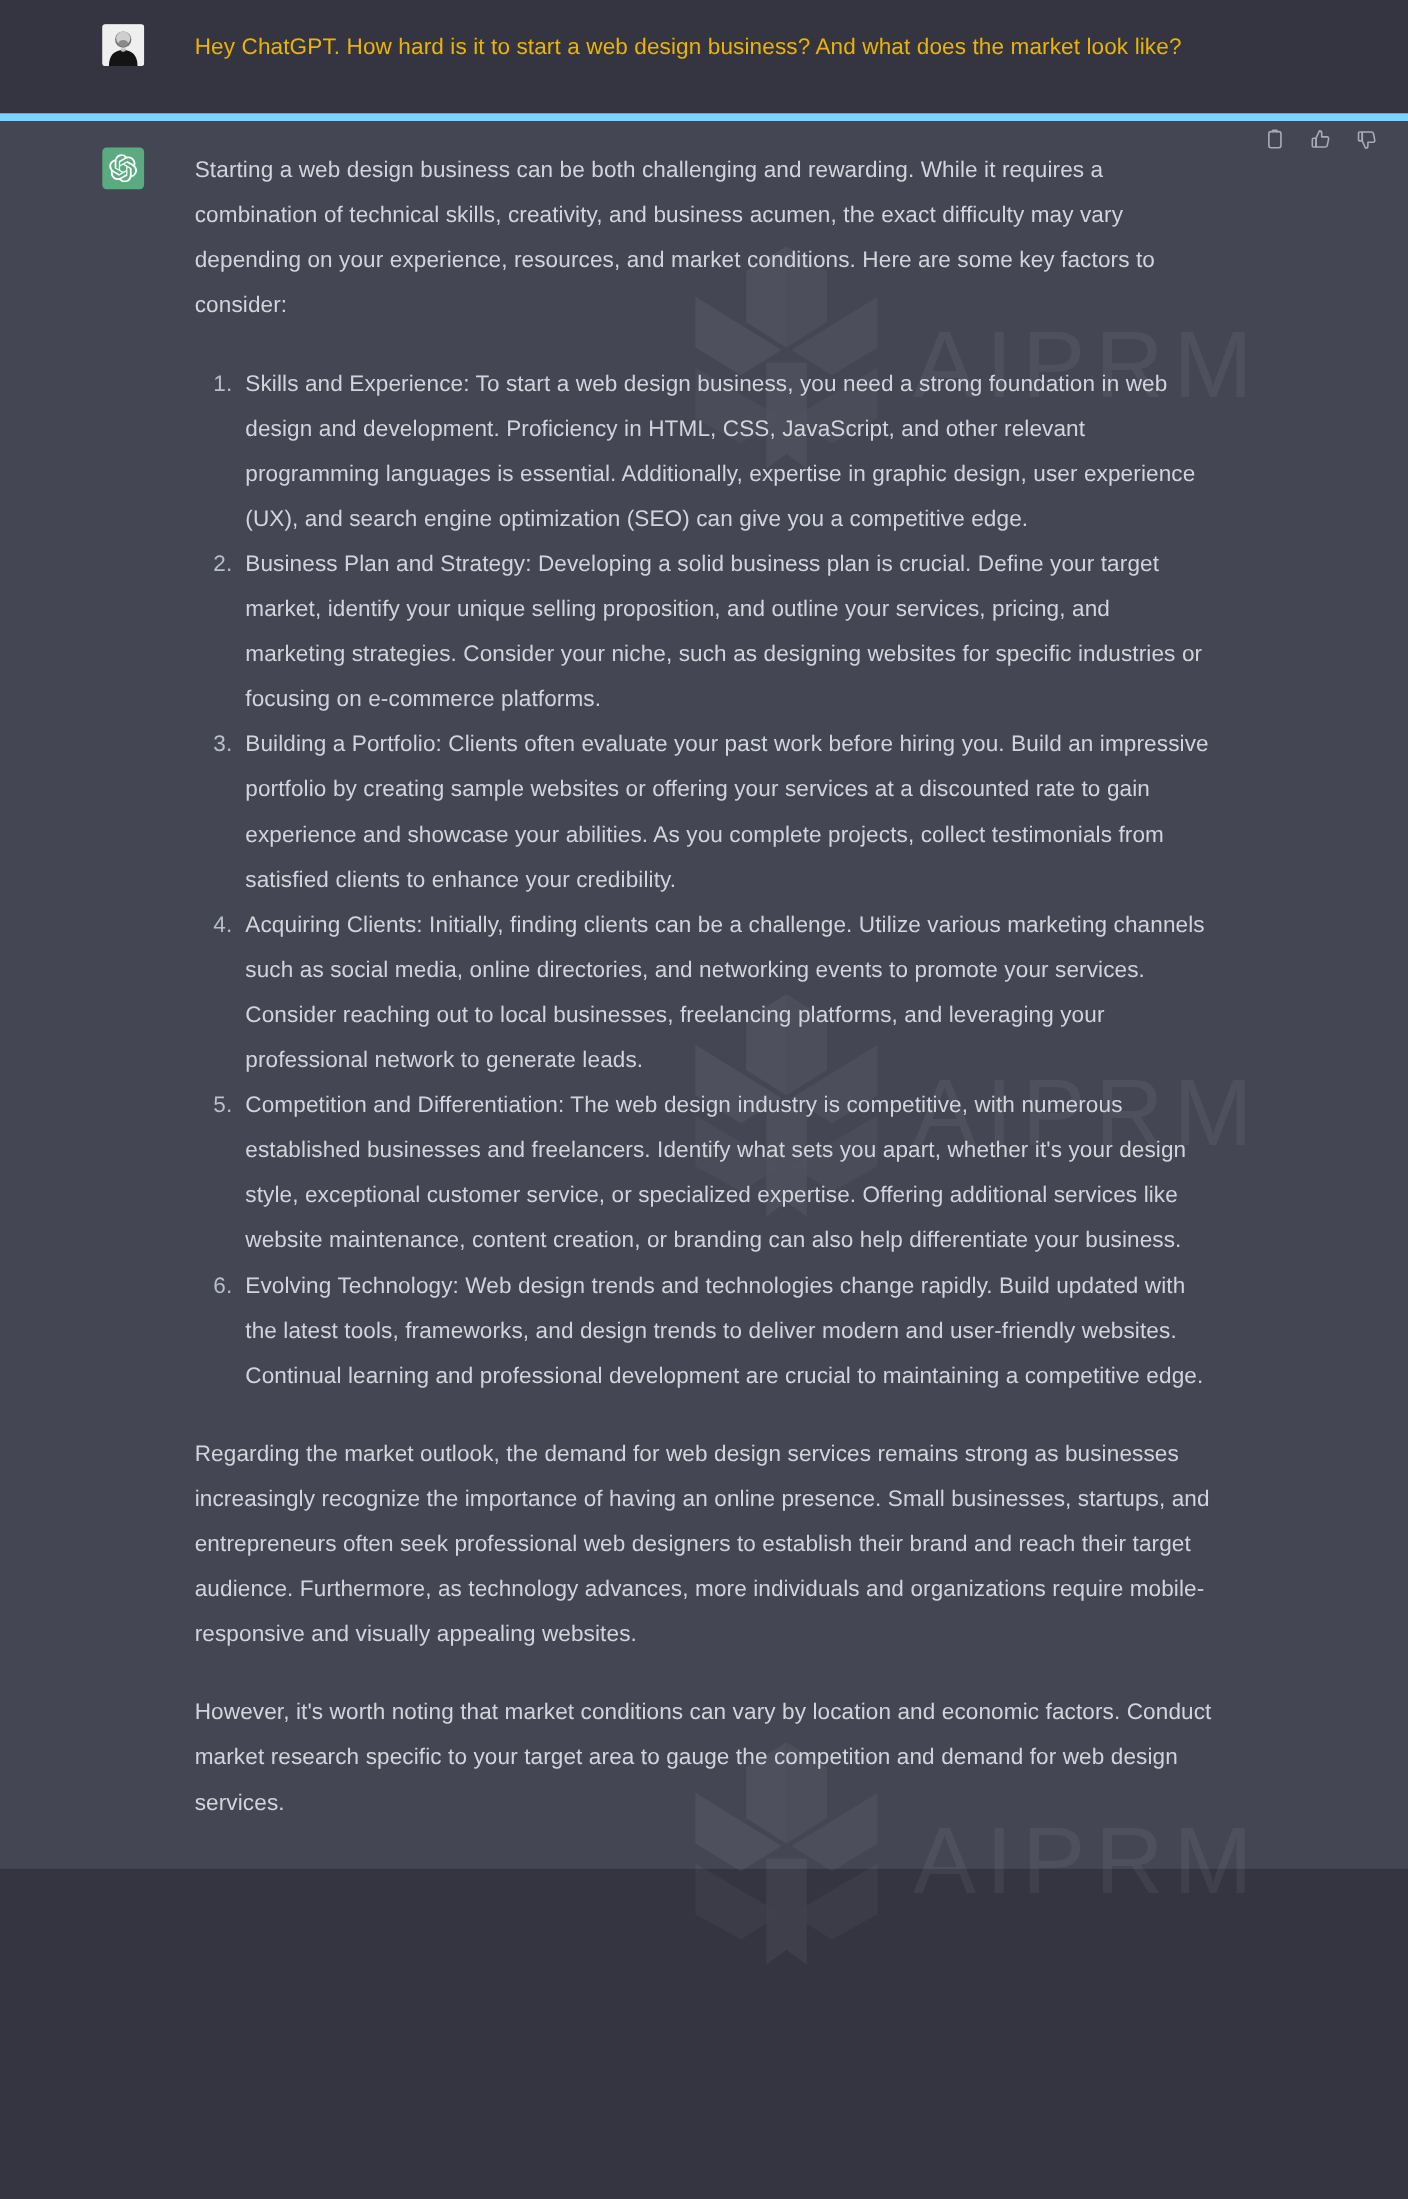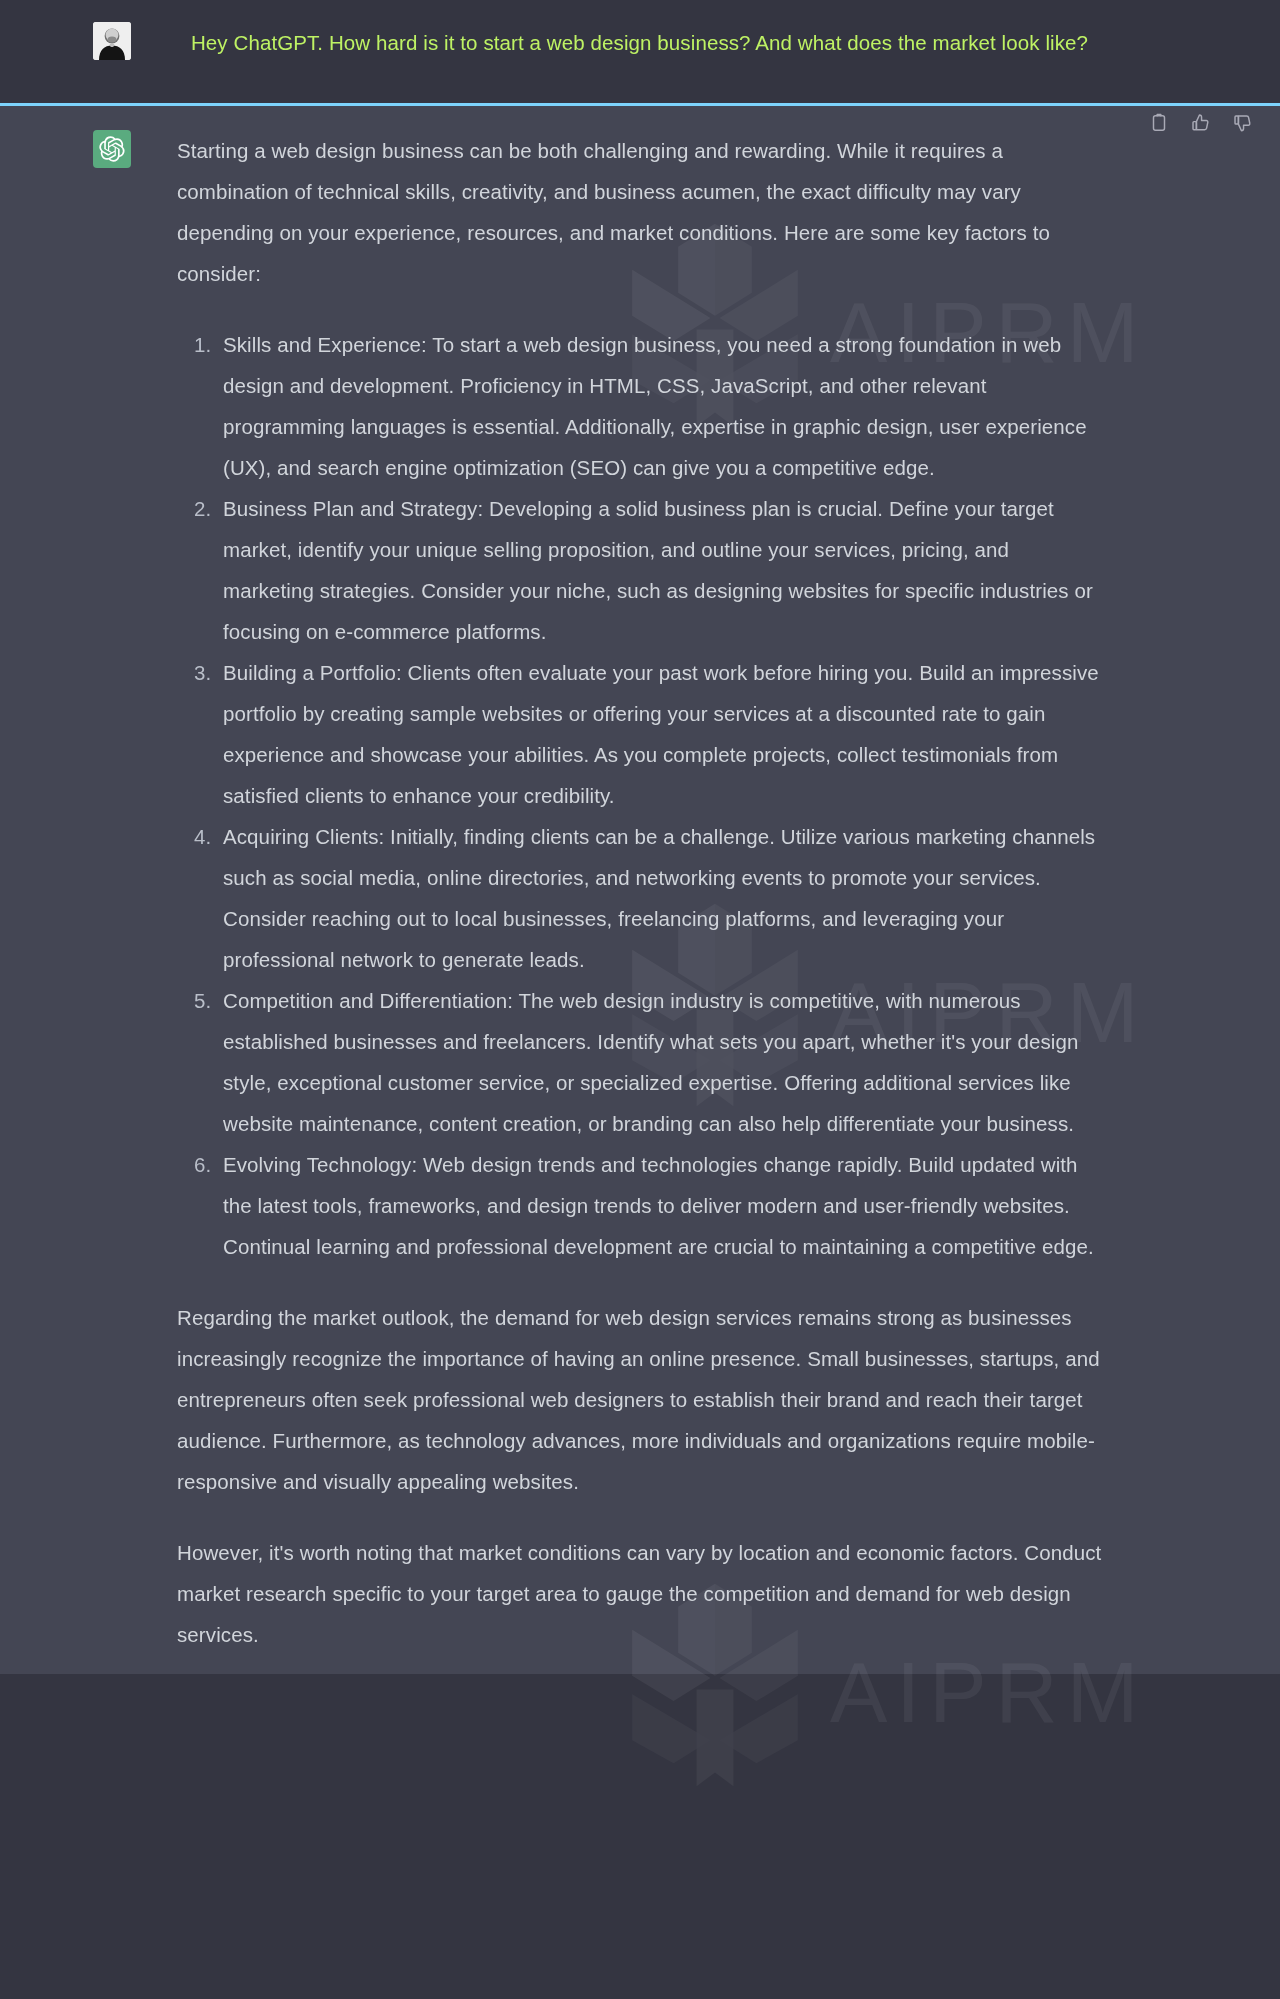--- a/index.html
+++ b/index.html
@@ -21,22 +21,22 @@
   .msg-row {
     position: relative;
     width: 100%;
   }
   .msg-row.user {
     background: #343541;
     padding: 22px 0 40px 0;
   }
   .msg-row.assistant {
     background: #444654;
-    padding: 24px 0 19px 0;
-    border-top: 3px solid #7dd3fc;
+    padding: 24px 0 40px 0;
+    border-top: 7px solid #7dd3fc;
   }
 
   .msg-inner {
     position: relative;
     display: flex;
     align-items: flex-start;
     max-width: 1190px;
     margin: 0 auto;
     padding: 0 24px 0 48px;
     z-index: 2;
@@ -71,21 +71,21 @@
   
   .msg-body {
     flex: 1 1 auto;
     min-width: 0;
     max-width: 925px;
     color: #d1d5db;
     font-size: 20.5px;
     line-height: 41px;
     letter-spacing: 0.1px;
   }
-  .msg-row.user .msg-body { color: #bef264; text-align: center; }
+  .msg-row.user .msg-body { color: #eab308; }
 
   .msg-body p { margin: 0 0 30px 0; }
   .msg-body p:last-child { margin-bottom: 0; }
 
   .msg-body ol {
     margin: 0 0 30px 0;
     padding-left: 40px;
     list-style: decimal;
   }
   .msg-body ol li {

